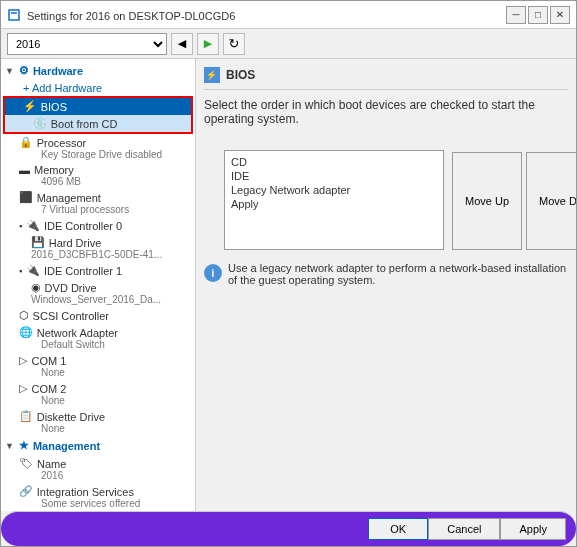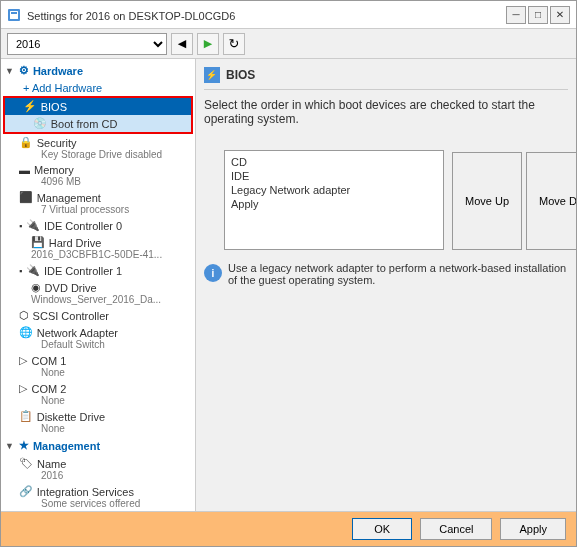--- a/index.html
+++ b/index.html
@@ -274,25 +274,26 @@
       justify-content: center;
       font-size: 10px;
       font-weight: bold;
       flex-shrink: 0;
       margin-top: 2px;
     }
 
     
     .bottom-bar {
       border-top: 1px solid #ccc;
-      background: #fdba74;
+      background: #6d28d9;
       display: flex;
       justify-content: flex-end;
       padding: 6px 10px;
-      gap: 8px;
+      gap: 0;
+      border-radius: 17px;
     }
     .bottom-btn {
       padding: 4px 18px;
       font-size: 11px;
       border: 1px solid #999;
       background: #f0f0f0;
       cursor: pointer;
       min-width: 60px;
     }
     .bottom-btn.primary {
@@ -359,21 +360,21 @@
         </div>
         <div class="tree-item" style="padding-left:28px; background:#cce4f7;">
           <span>💿</span>
           <span>Boot from CD</span>
         </div>
       </div>
 
       <div class="tree-item-with-sub">
         <div class="item-row">
           <span>🔒</span>
-          <span>Security</span>
+          <span>Processor</span>
         </div>
         <span class="item-sub">Key Storage Drive disabled</span>
       </div>
 
       <div class="tree-item-with-sub">
         <div class="item-row">
           <span>▬</span>
           <span>Memory</span>
         </div>
         <span class="item-sub">4096 MB</span>

